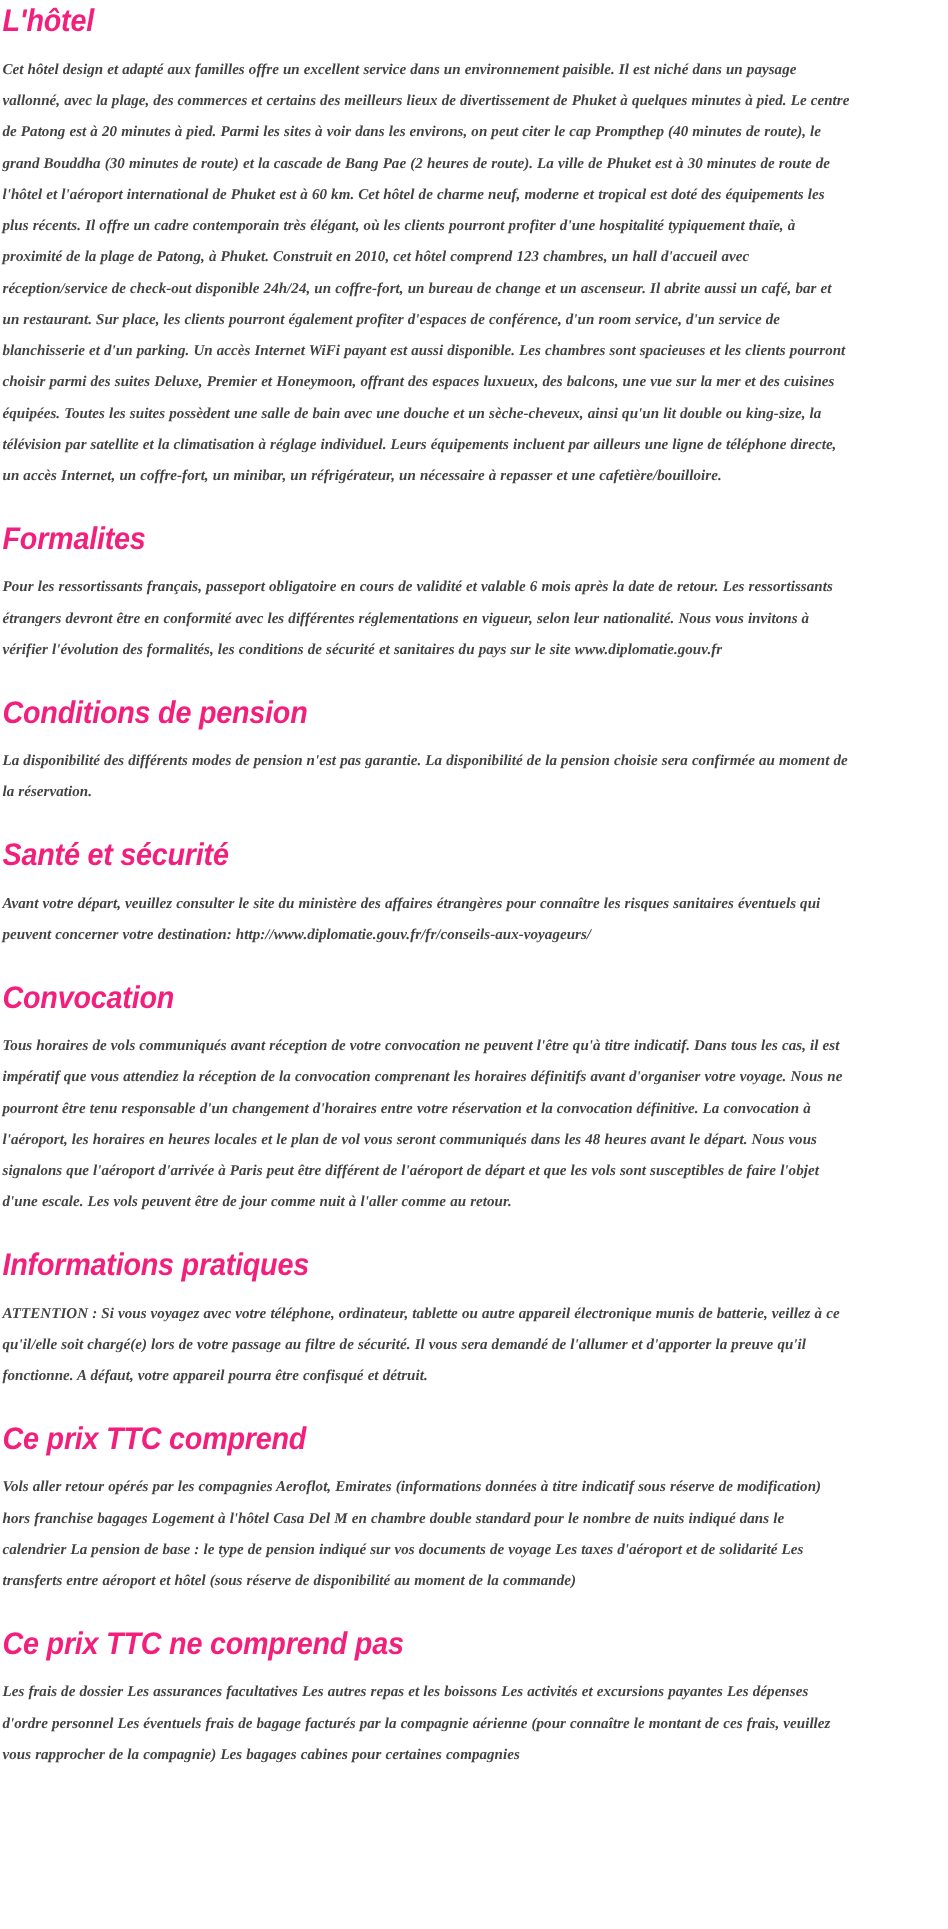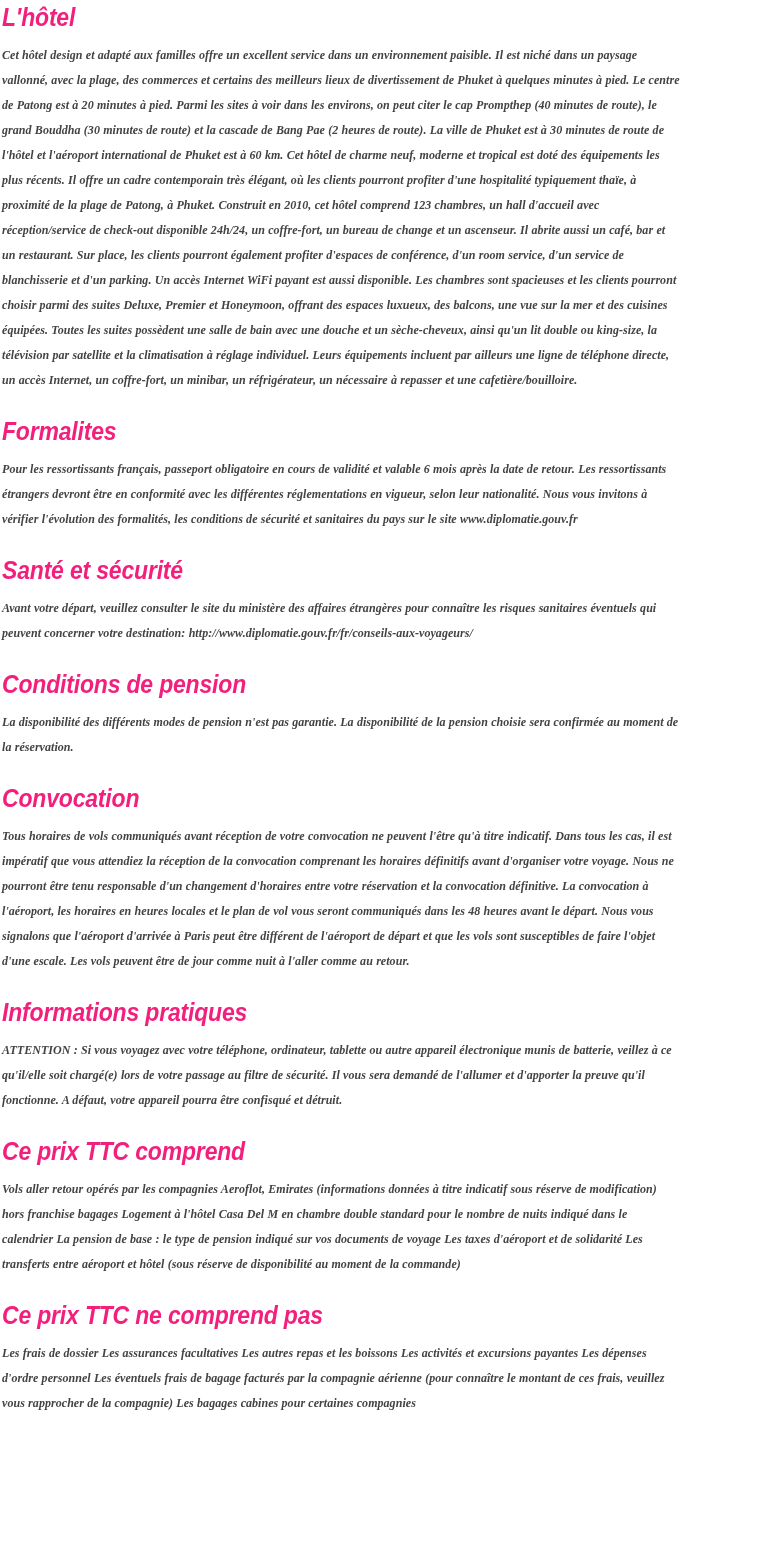--- a/index.html
+++ b/index.html
@@ -66,27 +66,27 @@
     <h2 class="section-heading">L'hôtel</h2>
     <p class="section-body">Cet hôtel design et adapté aux familles offre un excellent service dans un environnement paisible. Il est niché dans un paysage vallonné, avec la plage, des commerces et certains des meilleurs lieux de divertissement de Phuket à quelques minutes à pied. Le centre de Patong est à 20 minutes à pied. Parmi les sites à voir dans les environs, on peut citer le cap Prompthep (40 minutes de route), le grand Bouddha (30 minutes de route) et la cascade de Bang Pae (2 heures de route). La ville de Phuket est à 30 minutes de route de l'hôtel et l'aéroport international de Phuket est à 60 km. Cet hôtel de charme neuf, moderne et tropical est doté des équipements les plus récents. Il offre un cadre contemporain très élégant, où les clients pourront profiter d'une hospitalité typiquement thaïe, à proximité de la plage de Patong, à Phuket. Construit en 2010, cet hôtel comprend 123 chambres, un hall d'accueil avec réception/service de check-out disponible 24h/24, un coffre-fort, un bureau de change et un ascenseur. Il abrite aussi un café, bar et un restaurant. Sur place, les clients pourront également profiter d'espaces de conférence, d'un room service, d'un service de blanchisserie et d'un parking. Un accès Internet WiFi payant est aussi disponible. Les chambres sont spacieuses et les clients pourront choisir parmi des suites Deluxe, Premier et Honeymoon, offrant des espaces luxueux, des balcons, une vue sur la mer et des cuisines équipées. Toutes les suites possèdent une salle de bain avec une douche et un sèche-cheveux, ainsi qu'un lit double ou king-size, la télévision par satellite et la climatisation à réglage individuel. Leurs équipements incluent par ailleurs une ligne de téléphone directe, un accès Internet, un coffre-fort, un minibar, un réfrigérateur, un nécessaire à repasser et une cafetière/bouilloire.</p>
   </section>
 
   <section class="section">
     <h2 class="section-heading">Formalites</h2>
     <p class="section-body">Pour les ressortissants français, passeport obligatoire en cours de validité et valable 6 mois après la date de retour. Les ressortissants étrangers devront être en conformité avec les différentes réglementations en vigueur, selon leur nationalité. Nous vous invitons à vérifier l'évolution des formalités, les conditions de sécurité et sanitaires du pays sur le site www.diplomatie.gouv.fr</p>
   </section>
 
   <section class="section">
-    <h2 class="section-heading">Santé et sécurité</h2>
-    <p class="section-body">Avant votre départ, veuillez consulter le site du ministère des affaires étrangères pour connaître les risques sanitaires éventuels qui peuvent concerner votre destination: http://www.diplomatie.gouv.fr/fr/conseils-aux-voyageurs/</p>
+    <h2 class="section-heading">Conditions de pension</h2>
+    <p class="section-body">La disponibilité des différents modes de pension n'est pas garantie. La disponibilité de la pension choisie sera confirmée au moment de la réservation.</p>
   </section>
 
   <section class="section">
-    <h2 class="section-heading">Conditions de pension</h2>
-    <p class="section-body">La disponibilité des différents modes de pension n'est pas garantie. La disponibilité de la pension choisie sera confirmée au moment de la réservation.</p>
+    <h2 class="section-heading">Santé et sécurité</h2>
+    <p class="section-body">Avant votre départ, veuillez consulter le site du ministère des affaires étrangères pour connaître les risques sanitaires éventuels qui peuvent concerner votre destination: http://www.diplomatie.gouv.fr/fr/conseils-aux-voyageurs/</p>
   </section>
 
   <section class="section">
     <h2 class="section-heading">Convocation</h2>
     <p class="section-body">Tous horaires de vols communiqués avant réception de votre convocation ne peuvent l'être qu'à titre indicatif. Dans tous les cas, il est impératif que vous attendiez la réception de la convocation comprenant les horaires définitifs avant d'organiser votre voyage. Nous ne pourront être tenu responsable d'un changement d'horaires entre votre réservation et la convocation définitive. La convocation à l'aéroport, les horaires en heures locales et le plan de vol vous seront communiqués dans les 48 heures avant le départ. Nous vous signalons que l'aéroport d'arrivée à Paris peut être différent de l'aéroport de départ et que les vols sont susceptibles de faire l'objet d'une escale. Les vols peuvent être de jour comme nuit à l'aller comme au retour.</p>
   </section>
 
   <section class="section">
     <h2 class="section-heading">Informations pratiques</h2>
     <p class="section-body">ATTENTION : Si vous voyagez avec votre téléphone, ordinateur, tablette ou autre appareil électronique munis de batterie, veillez à ce qu'il/elle soit chargé(e) lors de votre passage au filtre de sécurité. Il vous sera demandé de l'allumer et d'apporter la preuve qu'il fonctionne. A défaut, votre appareil pourra être confisqué et détruit.</p>

